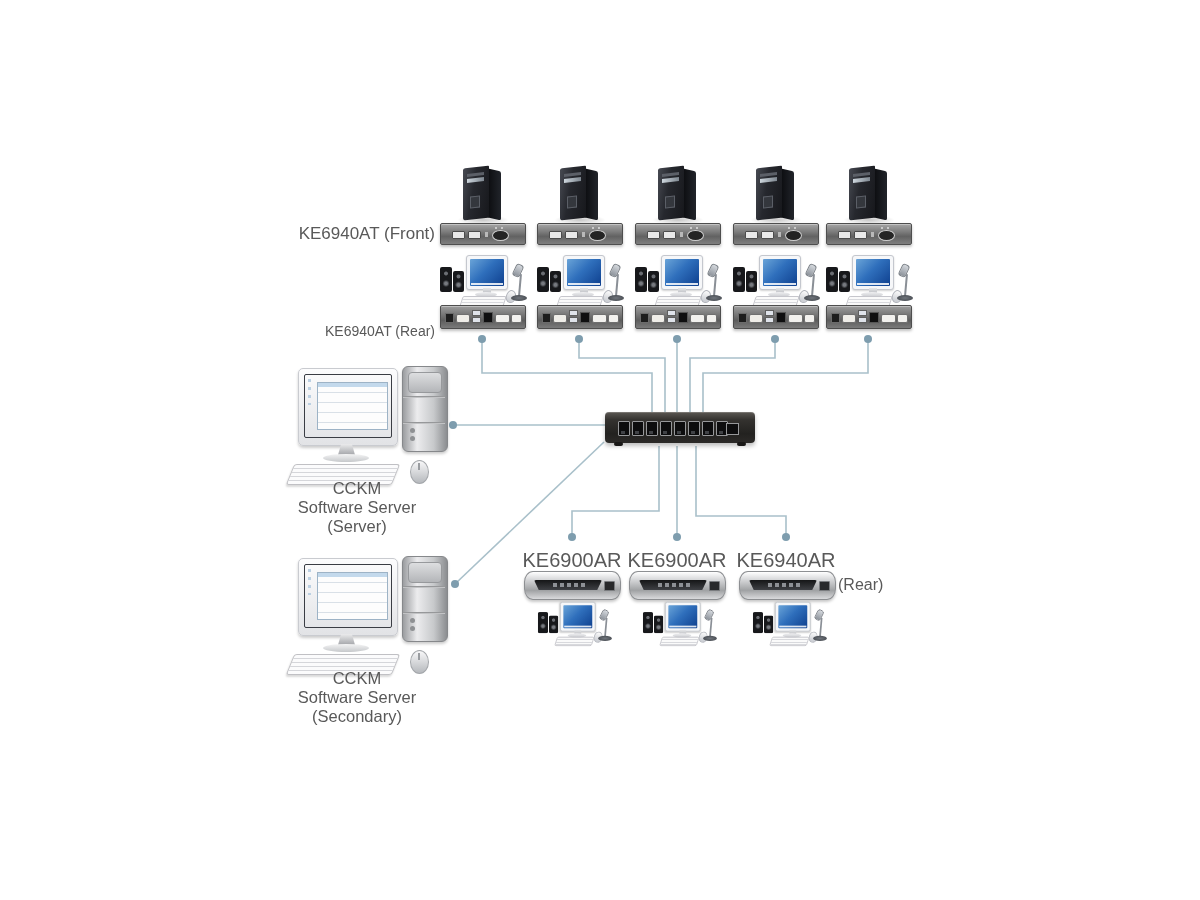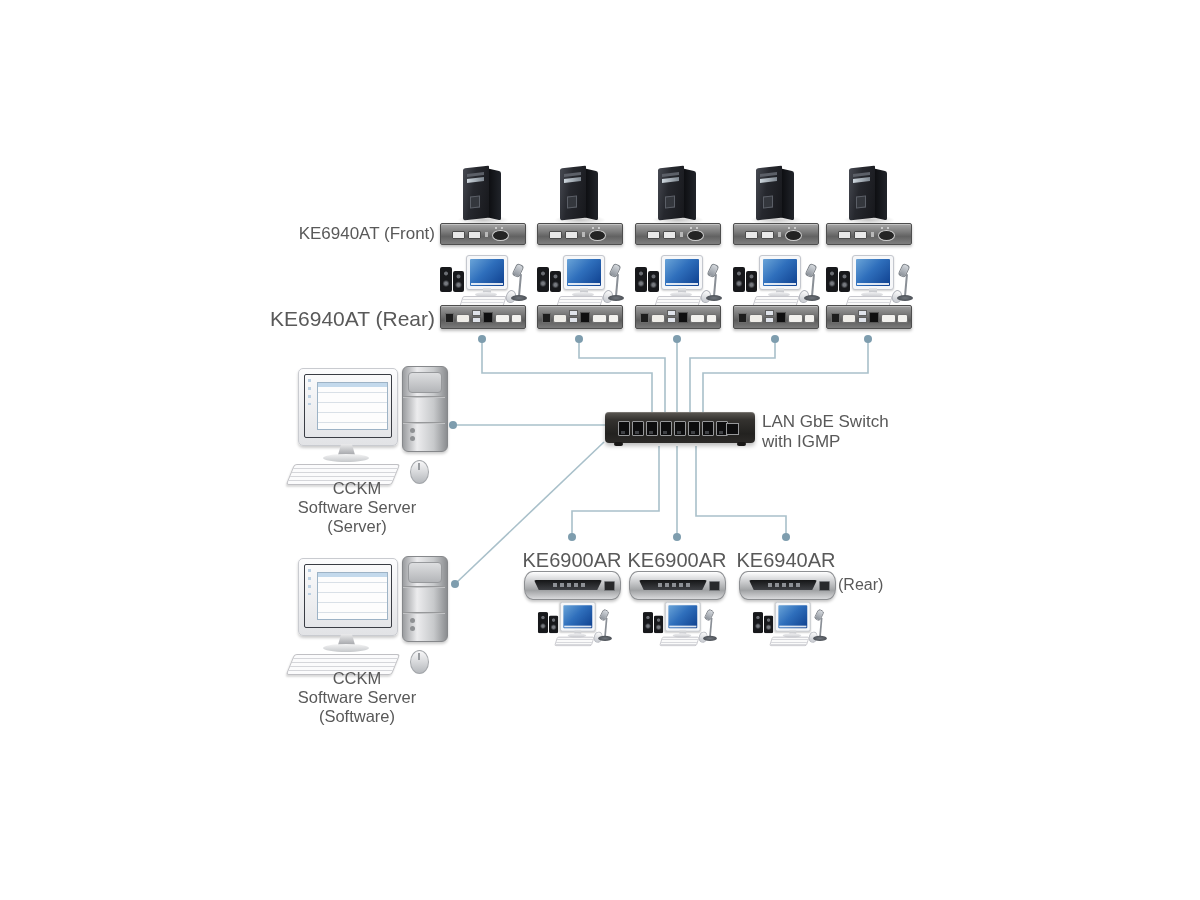--- a/index.html
+++ b/index.html
@@ -343,40 +343,36 @@
   <div class="bar rear" style="left:826px;top:305px">
       <i class="rpw"></i>
       <i class="rvga"></i>
       <i class="rusb"></i>
       <i class="rusb2"></i>
       <i class="rrj"></i>
       <i class="rdvi1"></i>
       <i class="rdvi2"></i>
     </div>
 
-  <div class="lbl r" style="left:230px;top:307px;width:205px;font-size:21px;">KE6940AT (Rear)</div>
+  <div class="lbl r" style="left:230px;top:323px;width:205px;font-size:14px;">KE6940AT (Rear)</div>
 
   <div class="switch">
     <div class="ports">
         <i class="port"></i>
         <i class="port"></i>
         <i class="port"></i>
         <i class="port"></i>
         <i class="port"></i>
         <i class="port"></i>
         <i class="port"></i>
         <i class="port"></i>
       </div>
     <i class="uplink"></i>
     <i class="foot f1"></i>
       <i class="foot f2"></i>
-  </div>
-  <div class="lbl" style="left:762px;top:412px;font-size:17px;line-height:20px;">
-    <div>LAN GbE Switch</div>
-    <div>with IGMP</div>
   </div>
 
   <div class="pc" style="left:298px;top:366px">
     <div class="mon" style="position:absolute;">
         <i class="pscr">
           <i class="pwin"></i>
         </i>
       </div>
     <i class="pneck"></i>
       <i class="pbase"></i>
@@ -406,21 +402,21 @@
       <i class="twr-bay"></i>
       <i class="twr-l1"></i>
       <i class="twr-l2"></i>
       <i class="twr-btn"></i>
     <i class="pkb"></i>
     <i class="pmouse"></i>
   </div>
   <div class="lbl c" style="left:272px;top:669px;width:170px;font-size:16.5px;line-height:19px;">
     <div>CCKM</div>
     <div>Software Server</div>
-    <div>(Software)</div>
+    <div>(Secondary)</div>
   </div>
 
   <div class="lbl c" style="left:507px;top:549px;width:130px;font-size:20px;">KE6900AR</div>
   <div class="lbl c" style="left:612px;top:549px;width:130px;font-size:20px;">KE6900AR</div>
   <div class="lbl c" style="left:721px;top:549px;width:130px;font-size:20px;">KE6940AR</div>
   <div class="lbl" style="left:838px;top:576px;font-size:16px;">(Rear)</div>
 
   <div class="rx" style="left:524px;top:571px">
       <i class="slot"></i>
       <i class="btns"></i>

